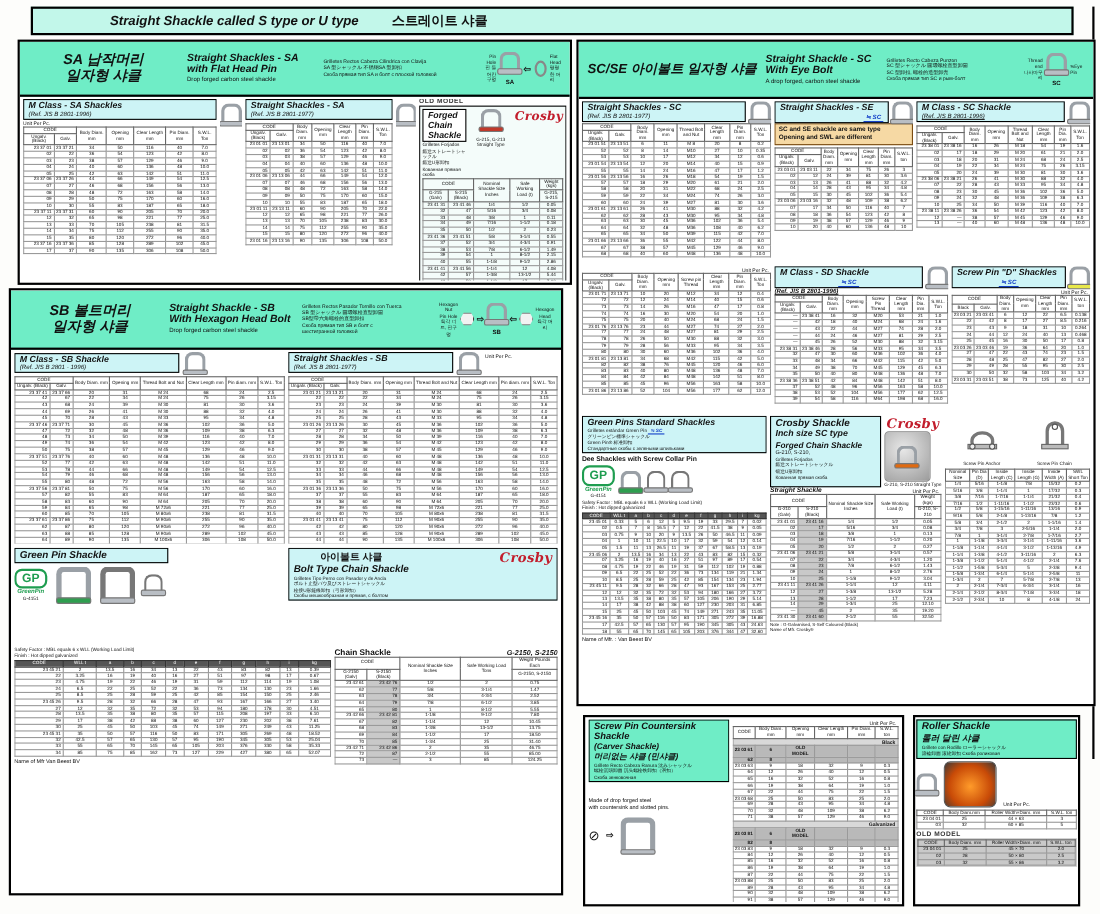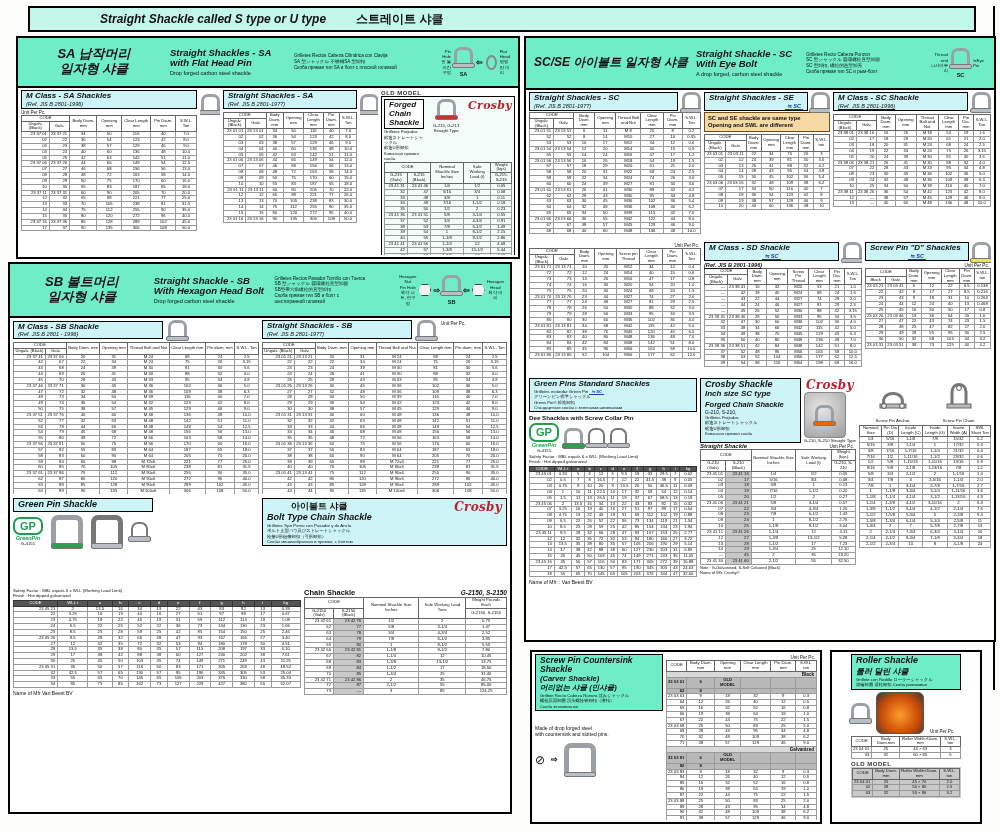--- a/index.html
+++ b/index.html
@@ -3380,21 +3380,21 @@
                 <td>9.0</td>
               </tr>
             </tbody>
           </table>
         </div>
     </div>
   </div>
 </div>
 
 <div class="sec" style="left:830px;top:650px;width:152px;height:174px">
-  <div style="padding:2px 19px">
+  <div style="padding:2px 1px">
     <div class="tbox" style="background:#6fedc6">
       <div class="t1" style="font-size:9px">Roller Shackle</div>
       <div style="font-weight:bold;font-style:italic;font-size:8px">롤러 달린 샤클</div>
       <div class="lbl4">Grillete con Rodillo    ローラーシャックル</div>
       <div class="lbl4">滾輪卸圖   滚轮卸扣   Скоба роликовая</div>
     </div>
     <div style="display:flex;align-items:center;gap:6px;margin:2px 0">
       <span class="shk"></span>
       <div class="rollerphoto"></div>
       <span class="unit" style="align-self:flex-end">Unit Per Pc.</span>

